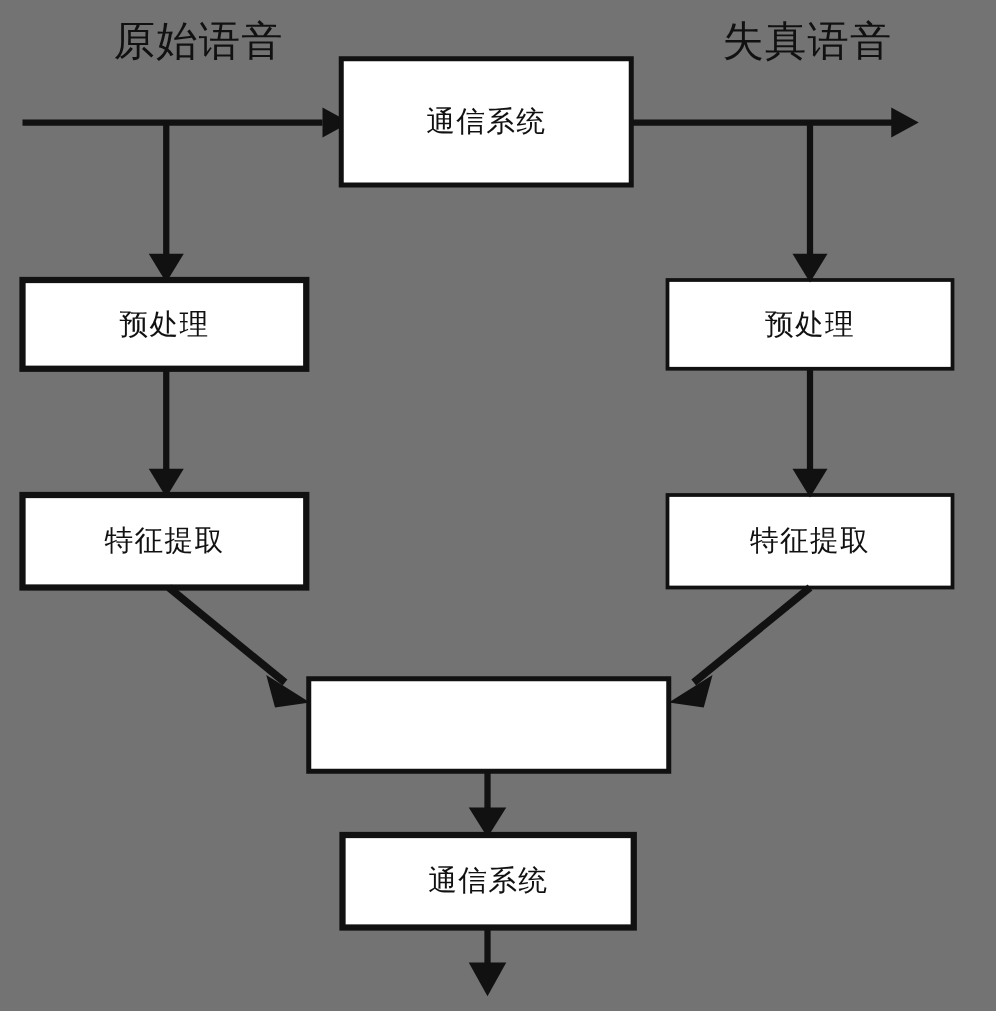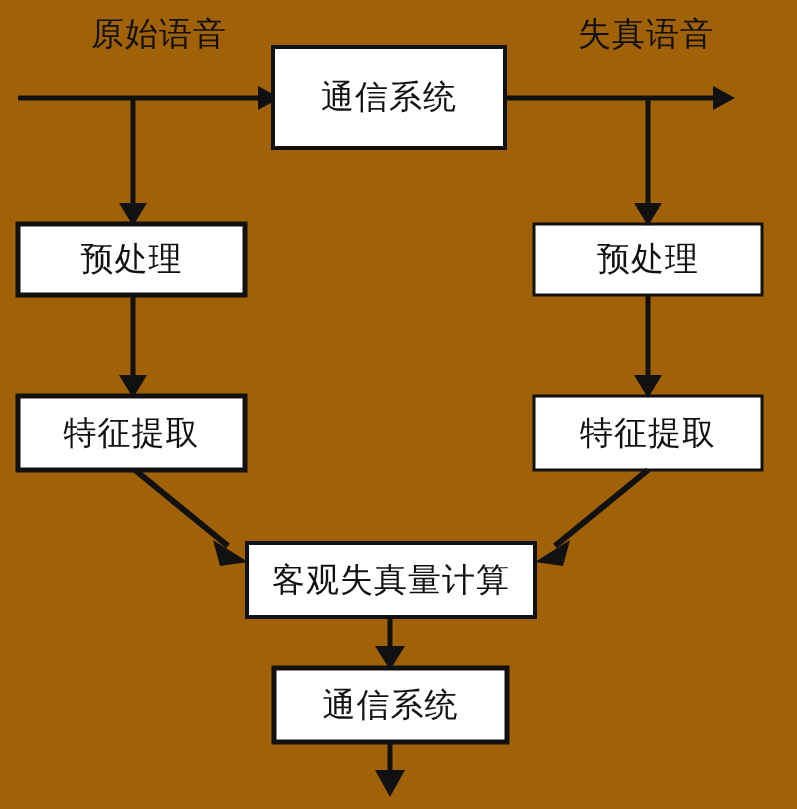--- a/index.html
+++ b/index.html
@@ -8,39 +8,39 @@
     padding: 0;
     background: #ffffff;
   }
   body {
     font-family: "Liberation Serif", "DejaVu Serif", serif;
   }
   #diagram-root {
     position: relative;
     width: 797px;
     height: 809px;
-    background: #a16207;
+    background: #737373;
     overflow: hidden;
   }
   #diagram-svg {
     position: absolute;
     left: 0;
     top: 0;
     width: 797px;
     height: 809px;
   }
   .node-label {
     position: absolute;
     display: flex;
     align-items: center;
     justify-content: center;
     text-align: center;
     color: #111111;
     font-family: "Liberation Serif", "DejaVu Serif", serif;
-    font-size: 33px;
+    font-size: 23px;
     line-height: 1.1;
     letter-spacing: 1px;
     white-space: nowrap;
     pointer-events: none;
   }
   .free-label {
     position: absolute;
     color: #111111;
     font-family: "Liberation Serif", "DejaVu Serif", serif;
     font-size: 33px;
@@ -130,17 +130,16 @@
   <div class="node-label" style="left:273px; top:47px; width:232px; height:101px;">通信系统</div>
 
   <div class="node-label" style="left:18px; top:224px; width:227px; height:71px;">预处理</div>
 
   <div class="node-label" style="left:534px; top:224px; width:228px; height:71px;">预处理</div>
 
   <div class="node-label" style="left:18px; top:396px; width:227px; height:74px;">特征提取</div>
 
   <div class="node-label" style="left:534px; top:396px; width:228px; height:74px;">特征提取</div>
 
-  <div class="node-label" style="left:247px; top:543px; width:288px; height:74px;">客观失真量计算</div>
 
   <div class="node-label" style="left:274px; top:668px; width:233px; height:74px;">通信系统</div>
 
 </div>
 
 </body></html>

